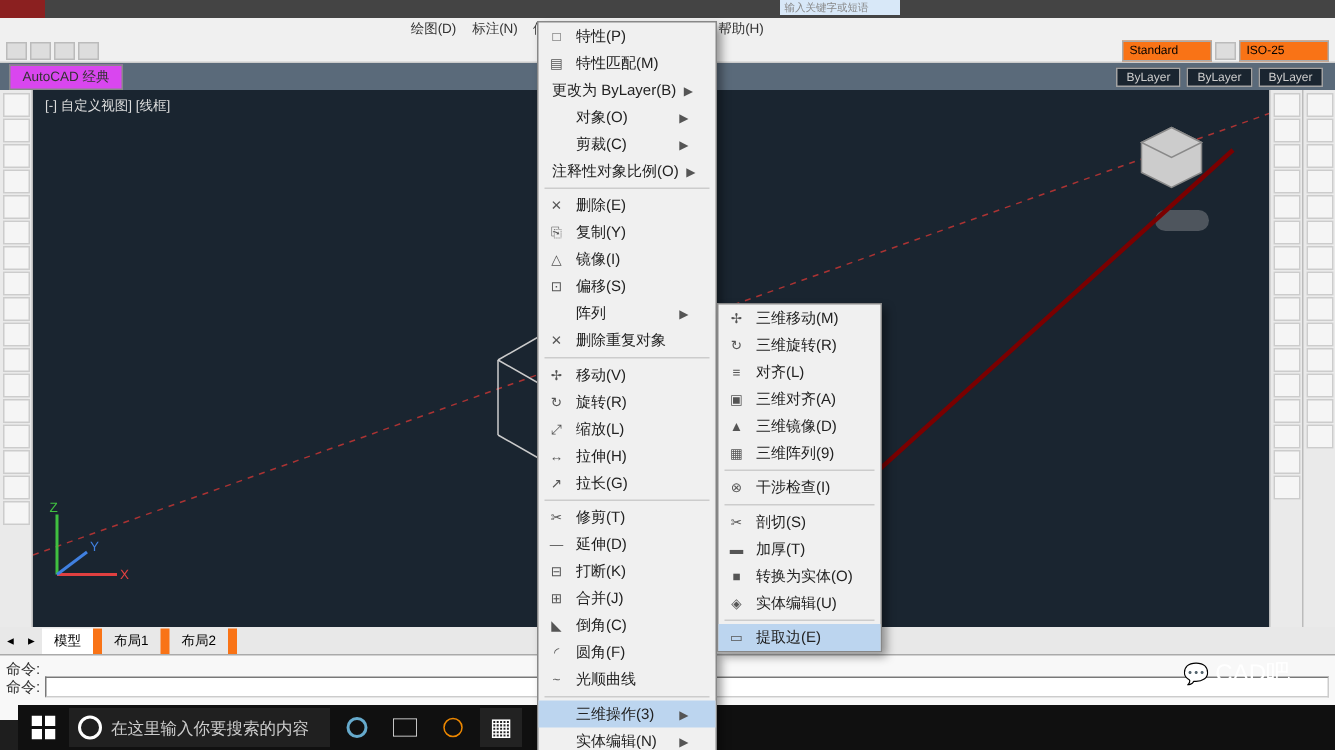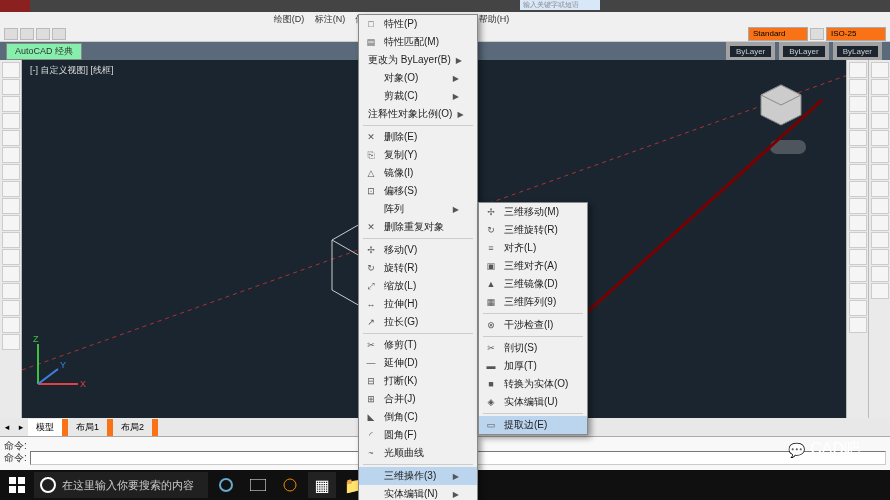--- a/index.html
+++ b/index.html
@@ -11,23 +11,23 @@
   .titlebar .search { position:absolute; top:0; left:520px; width:80px; height:10px; background:#d8e8f8; font-size:7px; color:#888; padding-left:3px; }
   
   .menubar { height:14px; background:#f0f0f0; display:flex; gap:1px; padding-left:8px; font-size:9px; color:#333; align-items:center; }
   .menubar .mlabel { width:40px; text-align:center; }
   
   .ribbon { height:16px; background:#f0f0f0; border-bottom:1px solid #ccc; display:flex; align-items:center; padding:0 4px; gap:2px; }
   .ribbon .ico { width:14px; height:12px; background:#ddd; border:1px solid #bbb; }
   .ribbon .dd { height:14px; background:#f97316; border:1px solid #aaa; font-size:8px; padding:0 4px; display:flex; align-items:center; }
   
   .workspace-bar { height:18px; background:#5a6a7a; display:flex; align-items:center; padding:0 6px; font-size:9px; color:#fff; }
-  .workspace-bar .ws-dd { background:#86efac; color:#333; padding:1px 8px; border:1px solid #888; }
+  .workspace-bar .ws-dd { background:#d946ef; color:#333; padding:1px 8px; border:1px solid #888; }
   .workspace-bar .spacer{flex:1;}
-  .workspace-bar .layer-dd { background:#1a2530; color:#ccc; padding:1px 6px; margin:0 2px; font-size:8px; border:4px solid #a3a3a3;}
+  .workspace-bar .layer-dd { background:#1a2530; color:#ccc; padding:1px 6px; margin:0 2px; font-size:8px; border:1px solid #a3a3a3;}
   
   .main { display:flex; height:358px; position:relative; }
   .tool-col { width:22px; background:#eaeaea; border-right:1px solid #bbb; display:flex; flex-direction:column; gap:1px; padding:2px 1px; }
   .tool-col.right { border-left:1px solid #bbb; border-right:none; }
   .tbtn { width:18px; height:16px; background:#f5f5f5; border:1px solid #ccc; margin:0 auto; }
   
   .canvas { flex:1; background:#1a2530; position:relative; overflow:hidden; }
   .viewport-label { position:absolute; top:4px; left:8px; font-size:9px; color:#ddd; }
   
   .cube3d { position:absolute; top:150px; left:300px; }
@@ -61,21 +61,21 @@
   .menu .mi .mico { width:16px; height:14px; display:flex; align-items:center; justify-content:center; font-size:9px; color:#555; }
   .menu .mi .mlbl { flex:1; white-space:nowrap; }
   .menu .mi .arr { font-size:8px; color:#555; }
   .menu .mi:hover, .menu .mi.sel { background:#bcd5ef; }
   .menu .sep { height:1px; background:#ccc; margin:2px 4px; }
   
   .menu1 { top:14px; left:358px; width:120px; }
   .menu2 { top:202px; left:478px; width:110px; }
   
   
-  .taskbar { position:absolute; bottom:0; left:0; right:0; height:30px; background:#101010; display:flex; align-items:center; padding:0 4px; gap:4px; }
+  .taskbar { position:absolute; bottom:0; left:12px; right:0; height:30px; background:#101010; display:flex; align-items:center; padding:0 4px; gap:4px; }
   .taskbar .win { width:26px; height:26px; display:flex; align-items:center; justify-content:center; }
   .taskbar .win svg rect { fill:#fff; }
   .taskbar .search { display:flex; align-items:center; height:26px; background:#202020; padding:0 6px; gap:6px; }
   .taskbar .search .circ { width:16px; height:16px; border:2px solid #fff; border-radius:50%; }
   .taskbar .search .txt { color:#ccc; font-size:11px; width:140px; }
   .taskbar .tico { width:28px; height:26px; display:flex; align-items:center; justify-content:center; }
   .watermark { position:absolute; right:30px; bottom:40px; color:#fff; font-size:16px; display:flex; align-items:center; gap:4px; }
   .watermark .dots::before { content:"💬"; font-size:14px; }
 </style>
 </head>

